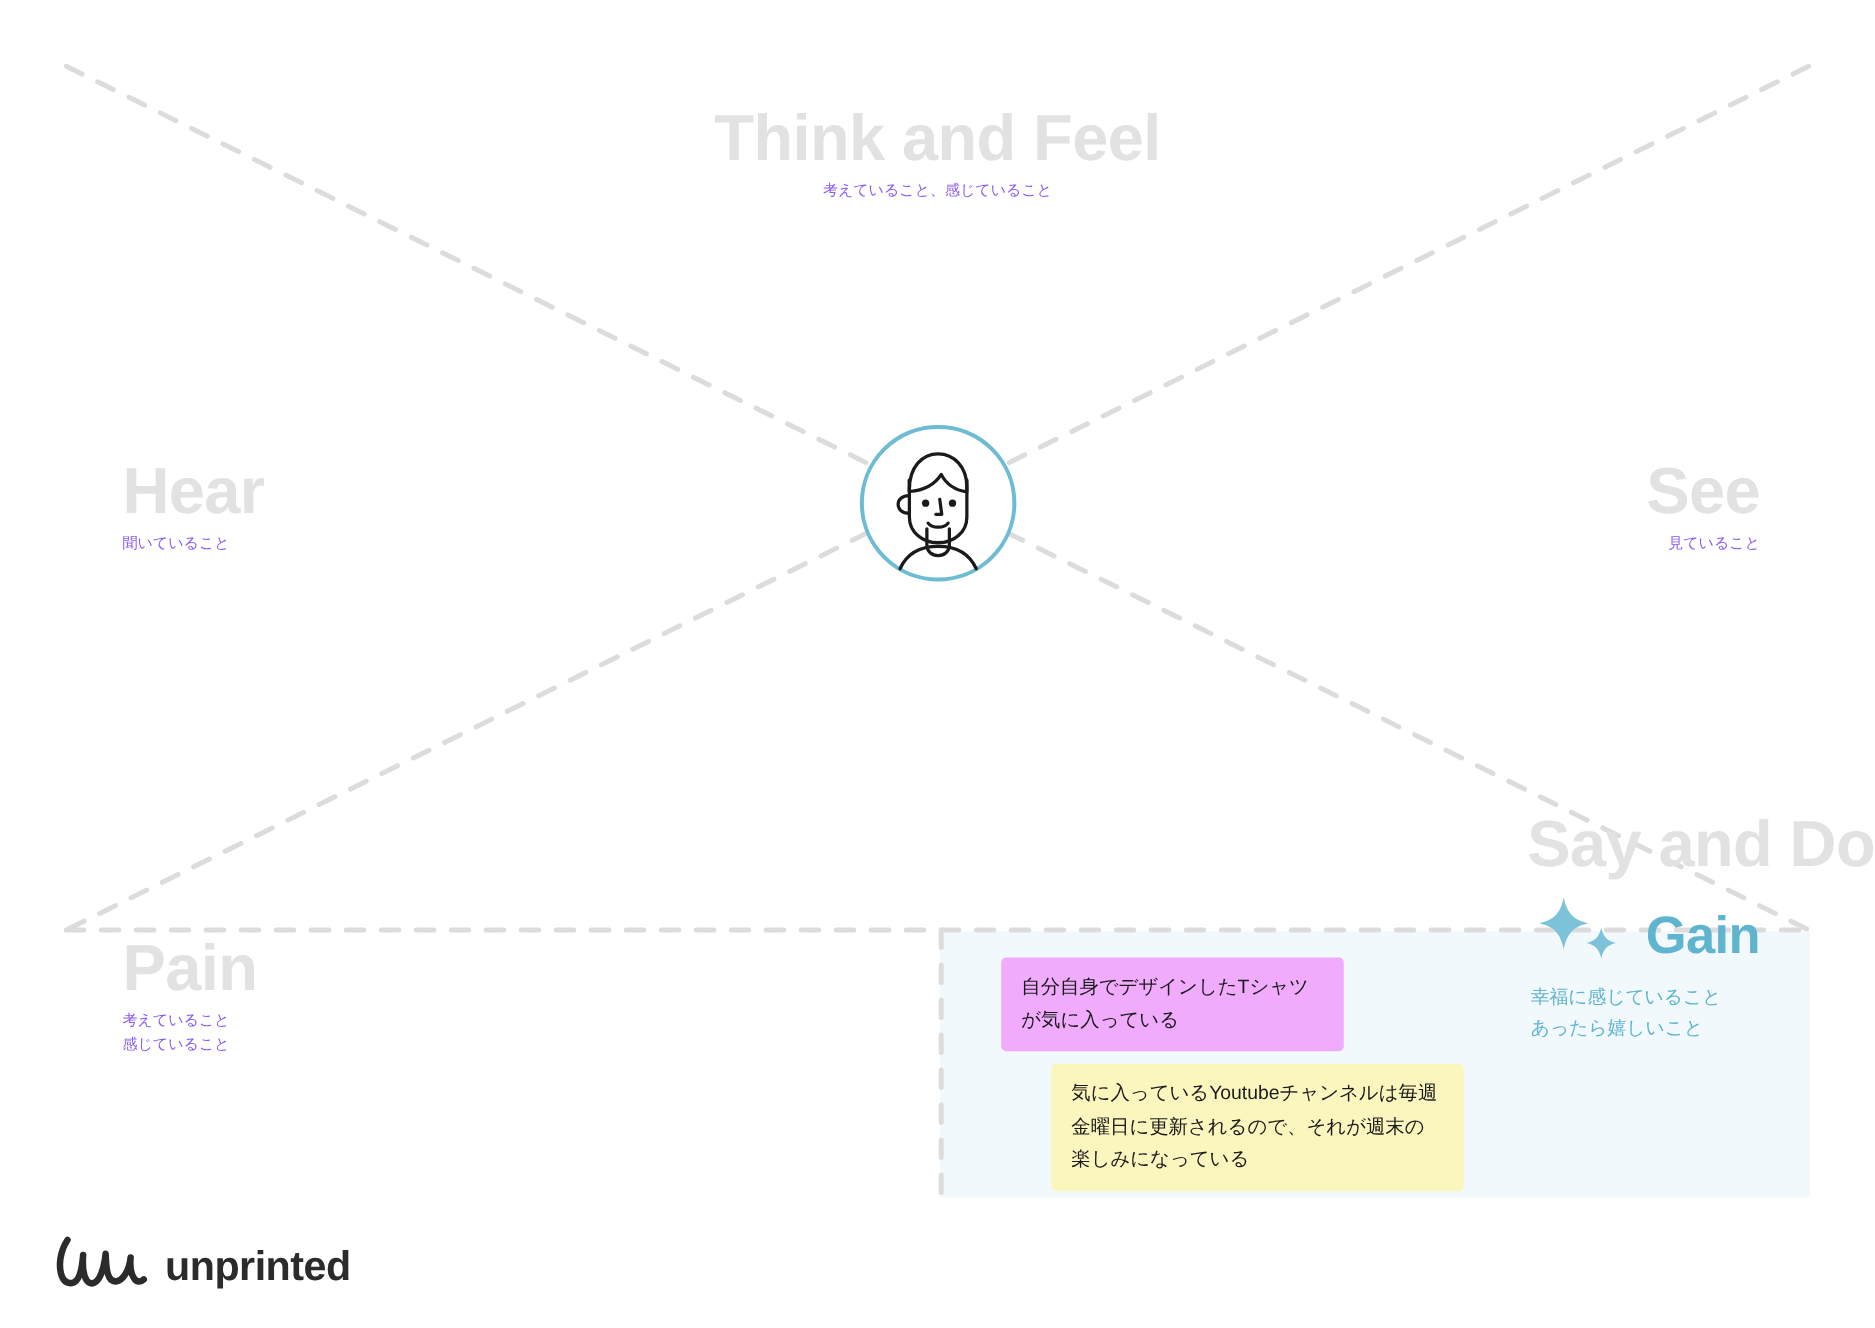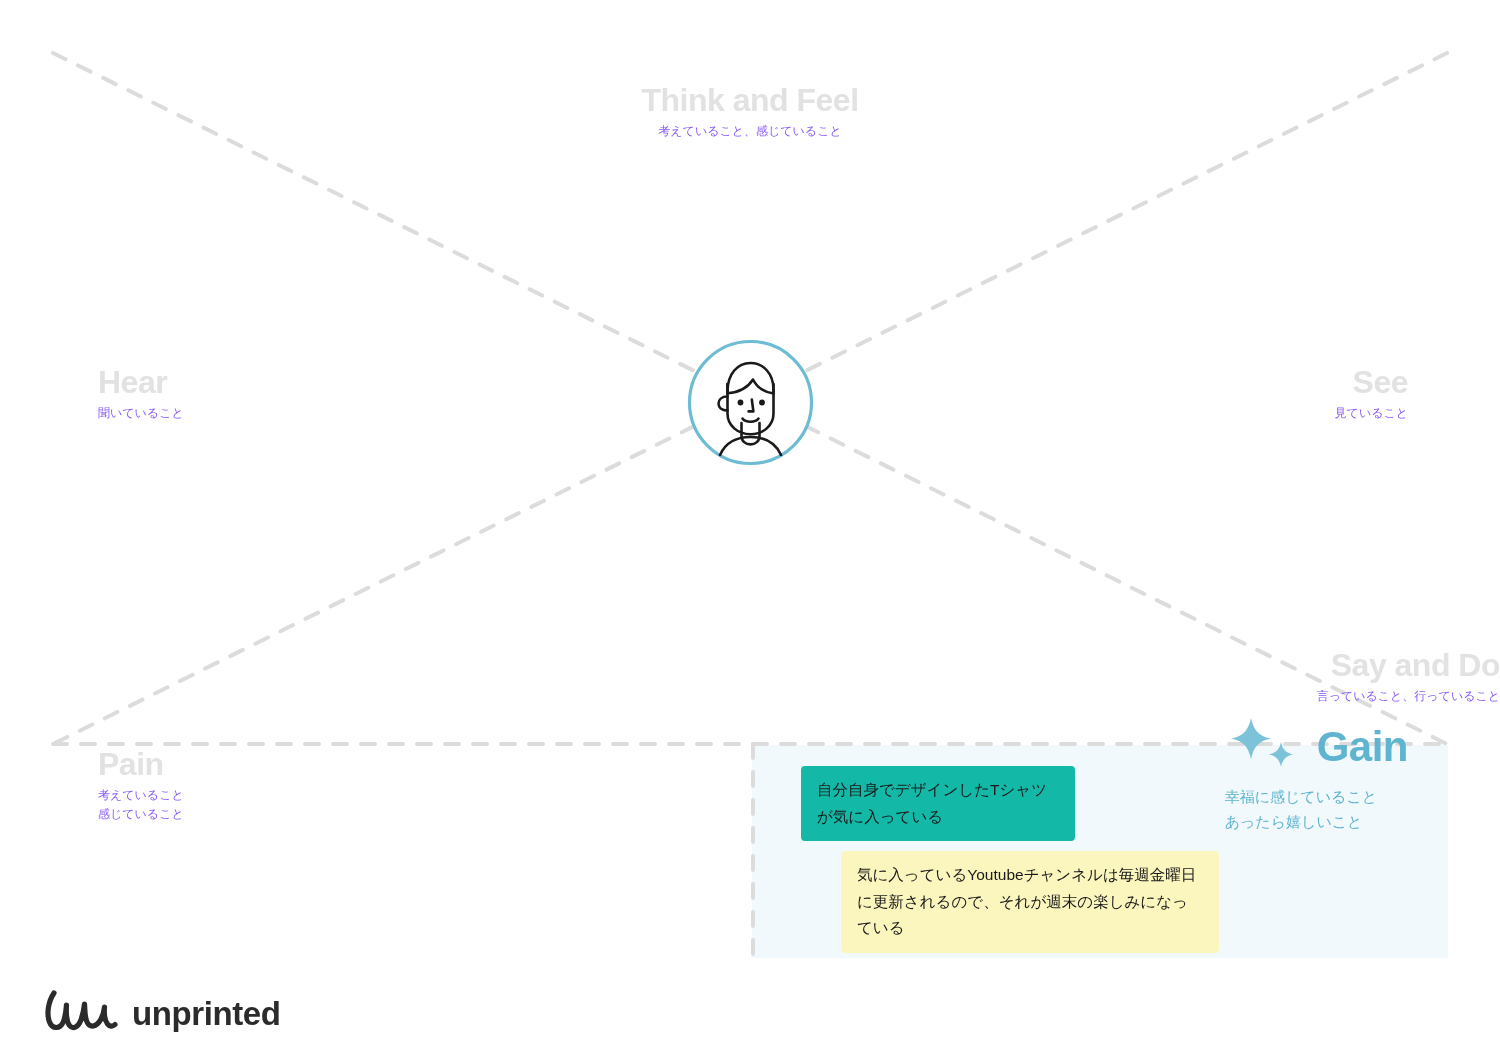--- a/index.html
+++ b/index.html
@@ -39,21 +39,21 @@
     width: 696px;
     height: 213px;
     background: #f2f9fc;
   }
 
   
   .quad {
     position: absolute;
   }
   .quad .title {
-    font-size: 32px;
+    font-size: 52px;
     font-weight: bold;
     color: #e2e2e2;
     letter-spacing: -0.5px;
     line-height: 1.05;
     white-space: nowrap;
   }
   .quad .sub {
     font-size: 12px;
     color: #8b5cf6;
     line-height: 1.65;
@@ -134,26 +134,26 @@
     font-size: 15.5px;
     line-height: 1.72;
     color: #1a1a1a;
     padding: 11px 16px;
     white-space: pre-line;
   }
   .note-pink {
     left: 801px;
     top: 766px;
     width: 274px;
-    background: #14b8a6;
+    background: #f0abfc;
   }
   .note-yellow {
     left: 841px;
     top: 851px;
-    width: 378px;
+    width: 330px;
     background: #fbf6bd;
   }
 
   
   .logo {
     position: absolute;
     left: 44px;
     bottom: 24px;
     display: flex;
     align-items: center;
@@ -193,21 +193,20 @@
     <div class="sub">見ていること</div>
   </div>
 
   <div class="quad quad-hear">
     <div class="title">Hear</div>
     <div class="sub">聞いていること</div>
   </div>
 
   <div class="quad quad-say">
     <div class="title">Say and Do</div>
-    <div class="sub">言っていること、行っていること</div>
   </div>
 
   <div class="quad quad-pain">
     <div class="title">Pain</div>
     <div class="sub">考えていること
 感じていること</div>
   </div>
 
   <div class="gain-head">
     <div class="row">

